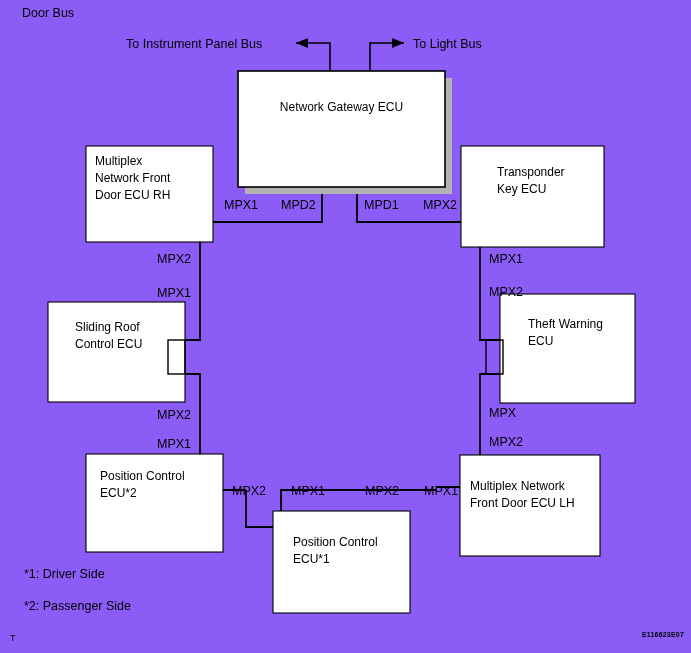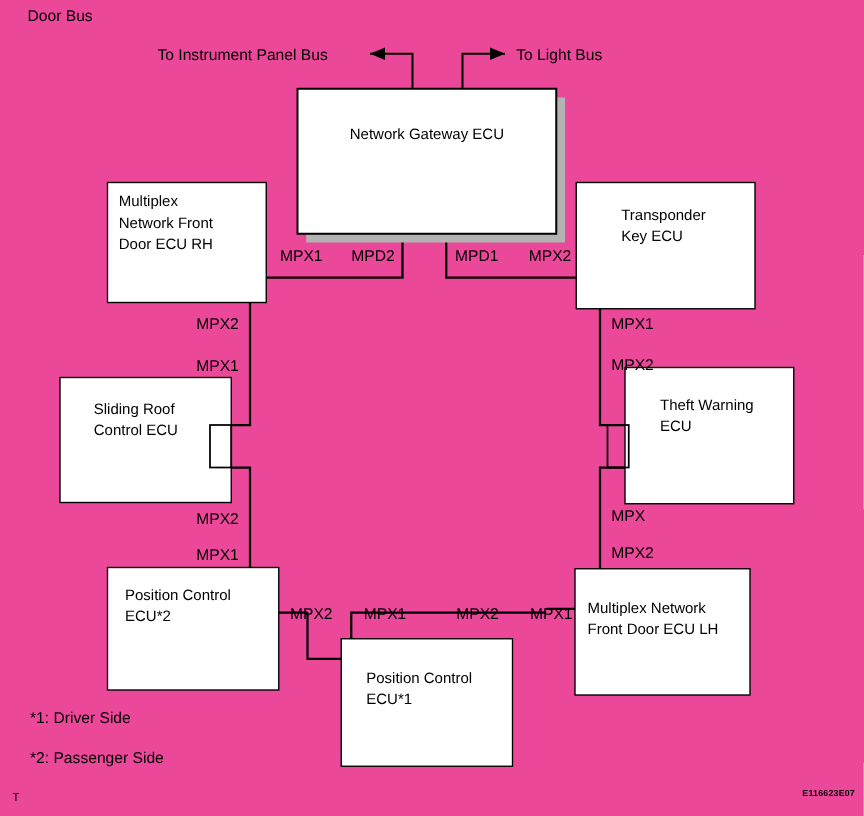--- a/index.html
+++ b/index.html
@@ -9,21 +9,21 @@
     background: #ffffff;
   }
   body {
     font-family: "Liberation Sans", sans-serif;
     color: #000000;
   }
   #page {
     position: relative;
     width: 691px;
     height: 653px;
-    background: #ec4899;
+    background: #8b5cf6;
     overflow: hidden;
   }
   #diagram {
     position: absolute;
     left: 0;
     top: 0;
     width: 691px;
     height: 653px;
   }
   .ecu-box {

